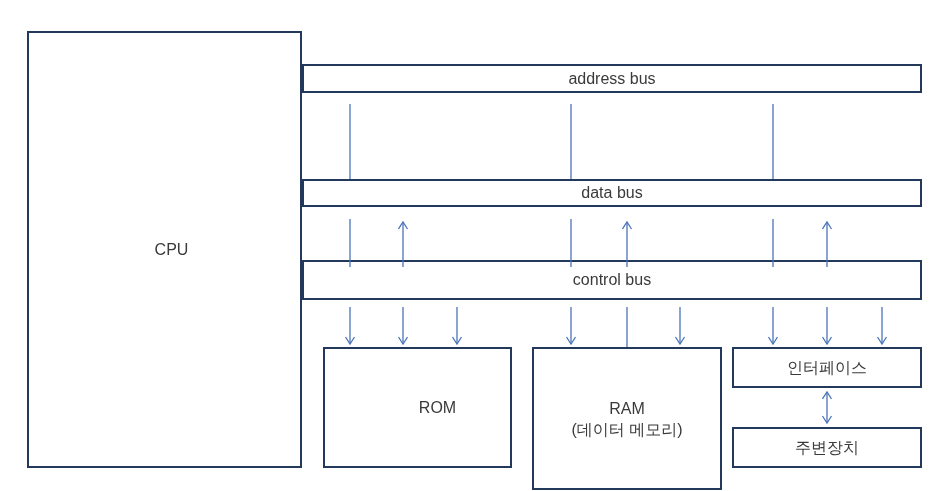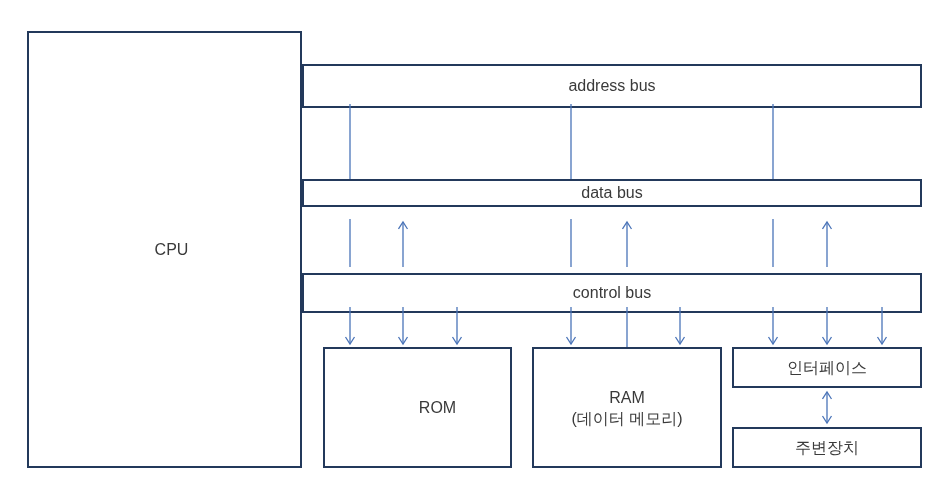--- a/index.html
+++ b/index.html
@@ -35,25 +35,25 @@
     position: absolute;
     box-sizing: border-box;
     border: 2px solid var(--box-border);
     background: var(--background);
     display: flex;
     align-items: center;
     justify-content: center;
     font-size: 16px;
   }
   .cpu    { left: 27px;  top: 31px;  width: 275px; height: 437px; padding-left: 14px; }
-  .bus-address { left: 302px; top: 64px;  width: 620px; height: 44px; }
+  .bus-address { left: 302px; top: 64px;  width: 620px; height: 29px; }
   .bus-data    { left: 302px; top: 179px; width: 620px; height: 28px; }
-  .bus-control { left: 302px; top: 273px; width: 620px; height: 40px; }
+  .bus-control { left: 302px; top: 260px; width: 620px; height: 40px; }
   .rom    { left: 323px; top: 347px; width: 189px; height: 121px; padding-left: 40px; }
-  .ram    { left: 532px; top: 347px; width: 190px; height: 121px; }
+  .ram    { left: 532px; top: 347px; width: 190px; height: 143px; }
   .iface  { left: 732px; top: 347px; width: 190px; height: 41px; }
   .periph { left: 732px; top: 427px; width: 190px; height: 41px; align-items: center; }
   .connector-layer {
     position: absolute;
     left: 0; top: 0;
     width: 938px; height: 491px;
     pointer-events: none;
   }
   .connector-layer path.wire {
     stroke: var(--connector);

